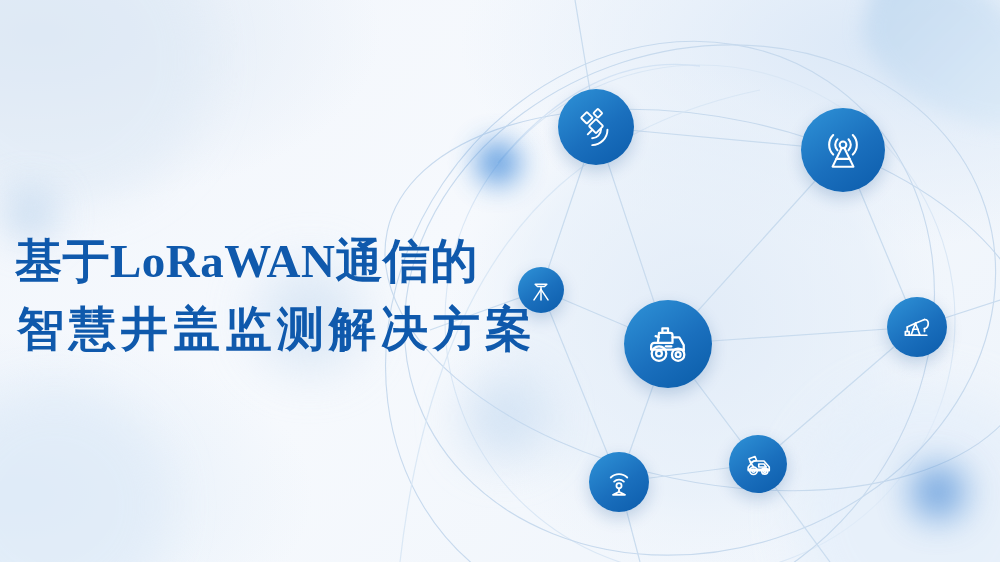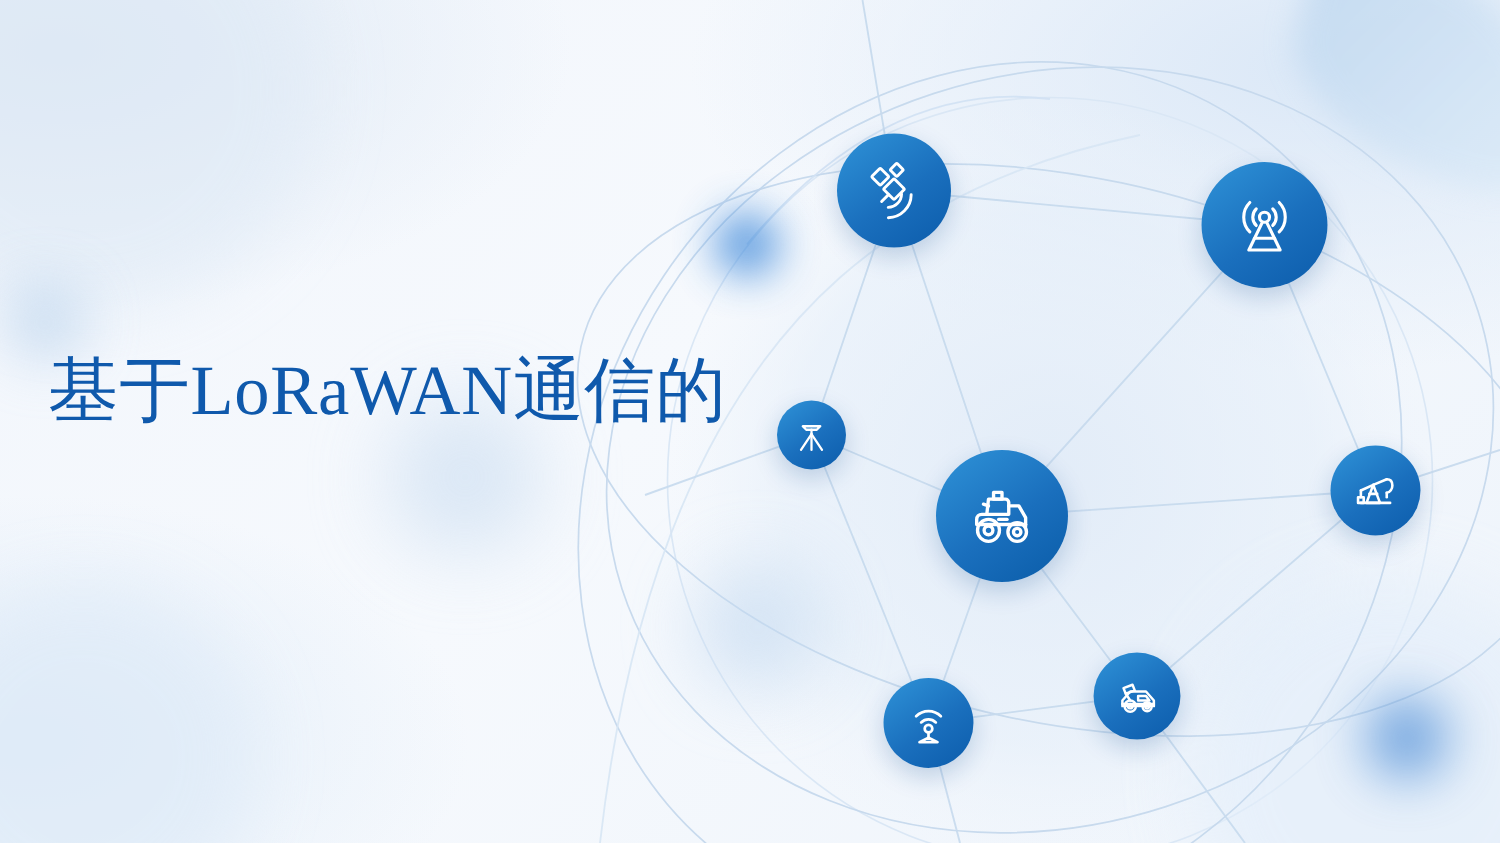--- a/index.html
+++ b/index.html
@@ -26,25 +26,26 @@
   .node{
     position:absolute;border-radius:50%;
     display:flex;align-items:center;justify-content:center;
     box-shadow:0 6px 16px rgba(16,78,145,.22);
   }
   .node svg{display:block;}
   .node .gl{fill:none;stroke:#ffffff;stroke-linecap:round;stroke-linejoin:round;}
 
   
   #title{
-    position:absolute;left:32px;top:228px;width:520px;
+    position:absolute;left:15px;top:228px;width:520px;
     color:#0f59ac;
     font-size:47px;line-height:1.44;
     letter-spacing:.5px;
     white-space:nowrap;
+    font-weight:bold;
   }
   #title .ln{display:block;}
   #title .ln2{padding-left:2px;letter-spacing:5px;}
 </style>
 </head>
 <body>
 
 <div id="slide">
 
   <svg class="layer" viewBox="0 0 1000 562" width="1000" height="562" aria-hidden="true">
@@ -209,15 +210,16 @@
         <circle cx="18" cy="33" r="5"></circle>
         <circle cx="18" cy="33" r="2"></circle>
         <circle cx="33" cy="33.5" r="4"></circle>
         <circle cx="33" cy="33.5" r="1.6"></circle>
       </g>
     </svg>
   </div>
 
   <div id="title">
     <span class="ln ln1">基于LoRaWAN通信的</span>
+    <span class="ln ln2">智慧井盖监测解决方案</span>
   </div>
 
 </div>
 
 </body></html>

